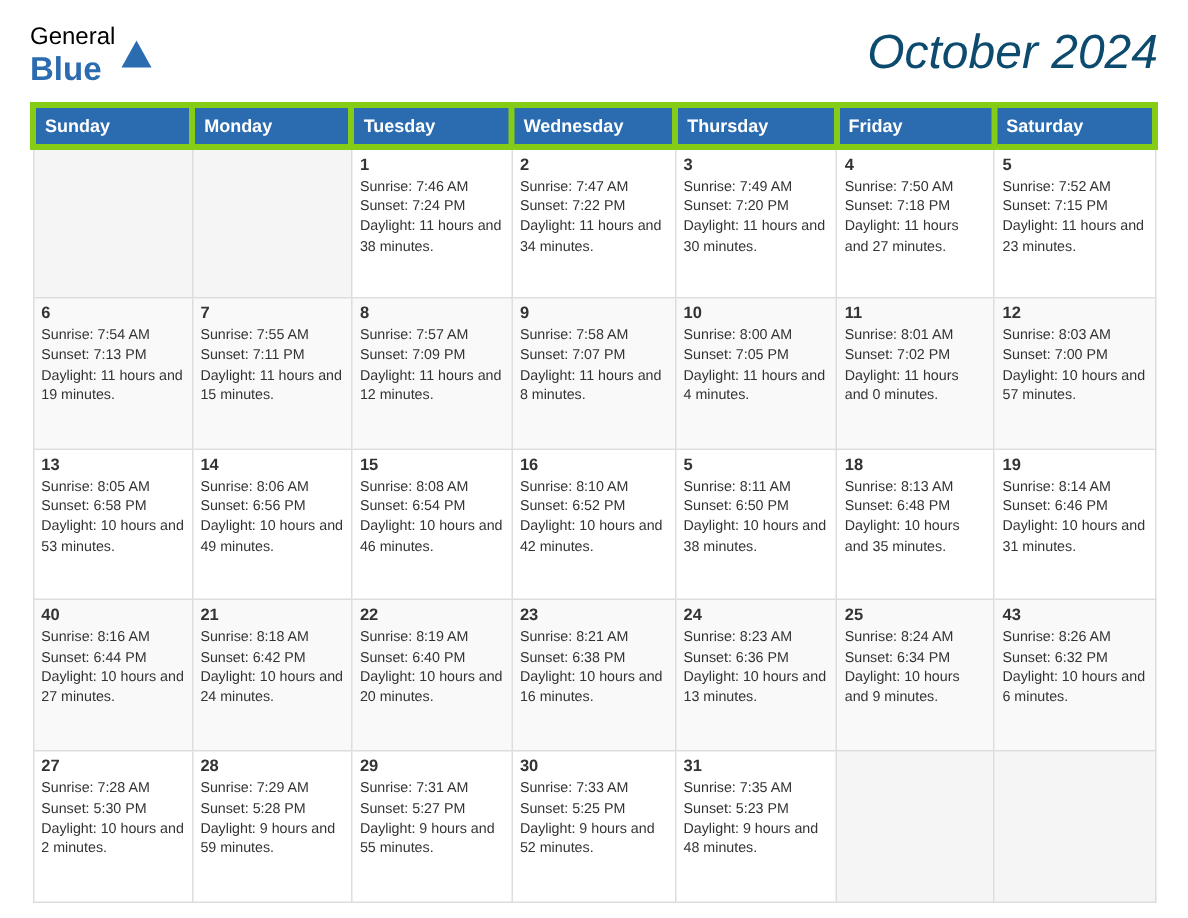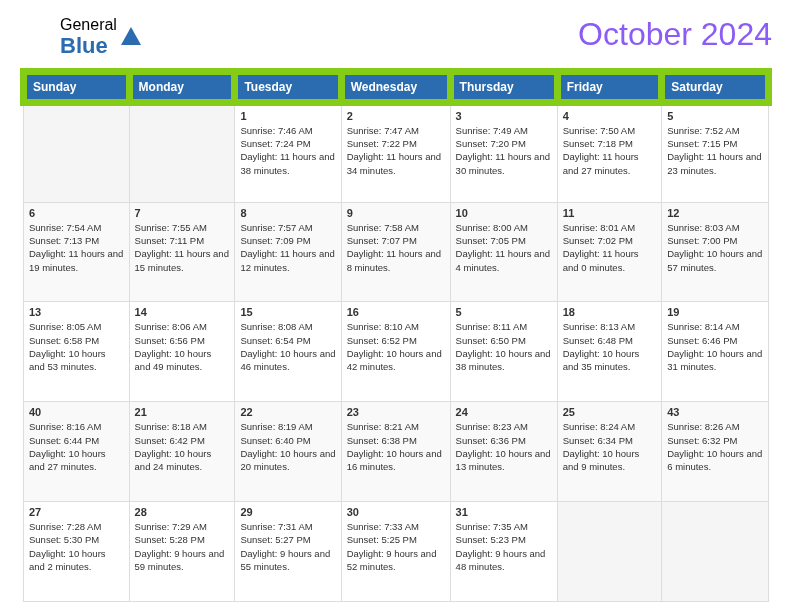--- a/index.html
+++ b/index.html
@@ -24,57 +24,57 @@
       margin-bottom: 10px;
     }
     .logo-area {
       display: flex;
       align-items: center;
     }
     .logo-text {
       display: flex;
       flex-direction: column;
       line-height: 1.1;
-      margin-left: 40px;
     }
     .logo-blue {
       font-size: 22px;
       font-weight: bold;
       color: #2b6cb0;
     }
     .logo-icon {
       width: 24px;
       height: 24px;
       margin-left: 2px;
     }
     .title-area {
       text-align: right;
     }
     .month-title {
       font-size: 32px;
       font-weight: normal;
-      color: #8b5cf6;
+      color: #0c4a6e;
+      font-style: italic;
     }
     .location {
       font-size: 14px;
       color: #555;
     }
     .calendar-table {
       width: 100%;
       border-collapse: collapse;
       flex: 1;
     }
     .calendar-table th {
       background-color: #2b6cb0;
       color: white;
       text-align: left;
       padding: 5px 6px;
       font-size: 12px;
       font-weight: bold;
-      border: 7px solid #84cc16;
+      border: 4px solid #84cc16;
     }
     .calendar-table td {
       vertical-align: top;
       padding: 4px 5px;
       font-size: 10px;
       color: #333;
       border: 1px solid #ddd;
       width: 113px;
       height: 80px;
       background: #fff;

